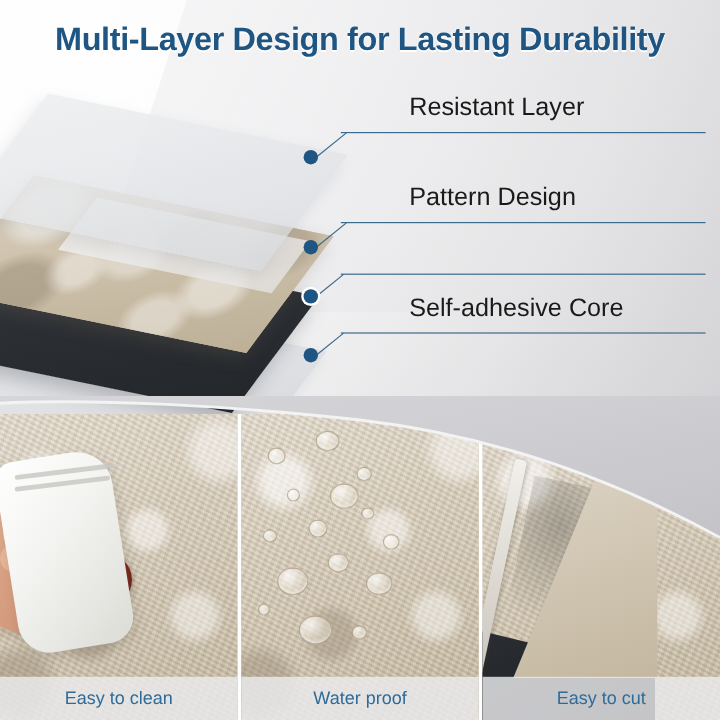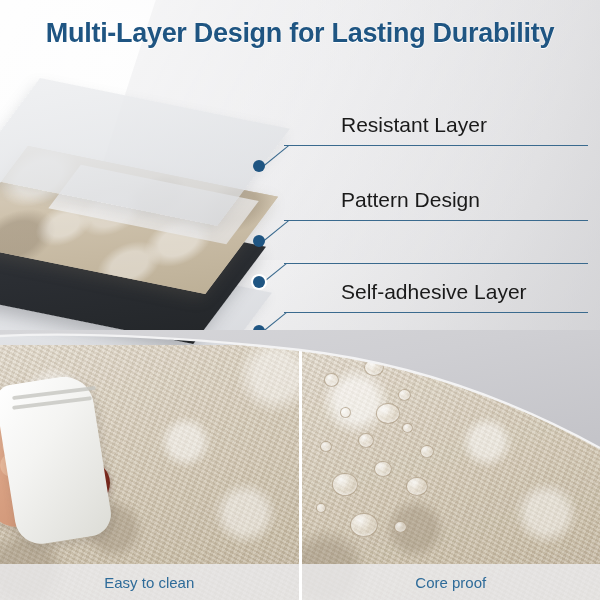--- a/index.html
+++ b/index.html
@@ -90,21 +90,21 @@
     box-shadow: 0 6px 14px rgba(120,110,92,0.22);
   }
   .pattern-overlay {
     position: absolute;
     left: 58px; top: 8px;
     width: 178px; height: 50px;
     background: linear-gradient(150deg, rgba(244,244,245,0.84), rgba(232,232,234,0.7));
   }
 
   
-  .callouts { position: absolute; inset: 0; margin-top: 35px; }
+  .callouts { position: absolute; inset: 0; }
   .callout-label {
     position: absolute;
     font-size: 21px;
     color: #1a1a1a;
     white-space: nowrap;
   }
   .callout-line {
     position: absolute;
     height: 1px;
     background: #3a6a8e;
@@ -299,21 +299,21 @@
 
     <div class="callout-label" style="left:341px; top:153px;">Pattern Design</div>
     <div class="callout-line" style="left:284px; top:185px; width:304px;"></div>
     <div class="callout-leader" style="left:263px; top:206px; width:33px; transform:rotate(-39deg);"></div>
     <div class="callout-dot" style="left:253px; top:200px;"></div>
 
     <div class="callout-line" style="left:284px; top:228px; width:304px;"></div>
     <div class="callout-leader" style="left:263px; top:247px; width:30px; transform:rotate(-39deg);"></div>
     <div class="callout-dot ringed" style="left:253px; top:241px;"></div>
 
-    <div class="callout-label" style="left:341px; top:245px;">Self-adhesive Layer</div>
+    <div class="callout-label" style="left:341px; top:245px;">Self-adhesive Core</div>
     <div class="callout-line" style="left:284px; top:277px; width:304px;"></div>
     <div class="callout-leader" style="left:263px; top:296px; width:30px; transform:rotate(-39deg);"></div>
     <div class="callout-dot" style="left:253px; top:290px;"></div>
   </div>
 
   <div class="photos">
 
     <div class="photo">
       <div class="stone"></div>
       <div class="stain"></div>
@@ -338,23 +338,31 @@
       <div class="drop" style="left:18px; top:96px;  width:10px; height:9px;"></div>
       <div class="drop" style="left:56px; top:88px;  width:14px; height:13px;"></div>
       <div class="drop" style="left:100px; top:78px; width:9px;  height:8px;"></div>
       <div class="drop" style="left:30px; top:128px; width:24px; height:21px;"></div>
       <div class="drop" style="left:72px; top:116px; width:16px; height:14px;"></div>
       <div class="drop" style="left:104px; top:132px; width:20px; height:17px;"></div>
       <div class="drop" style="left:14px; top:158px; width:8px;  height:8px;"></div>
       <div class="drop" style="left:48px; top:168px; width:26px; height:22px;"></div>
       <div class="drop" style="left:92px; top:176px; width:11px; height:10px;"></div>
       <div class="drop" style="left:118px; top:100px; width:12px; height:11px;"></div>
-      <div class="caption">Core proof</div>
+      <div class="caption">Water proof</div>
     </div>
 
+    <div class="photo">
+      <div class="stone"></div>
+      <div class="peel-dark"></div>
+      <div class="peel-shadow"></div>
+      <div class="peel-flap"></div>
+      <div class="peel-edge"></div>
+      <div class="caption">Easy to cut</div>
+    </div>
 
   </div>
 
   <svg class="sweep" viewBox="0 0 600 120" preserveAspectRatio="none">
     <defs>
       <linearGradient id="waveFill" x1="0" y1="0" x2="1" y2="1">
         <stop offset="0%" stop-color="#d6d6d9"></stop>
         <stop offset="45%" stop-color="#cfcfd3"></stop>
         <stop offset="100%" stop-color="#c3c3c8"></stop>
       </linearGradient>

